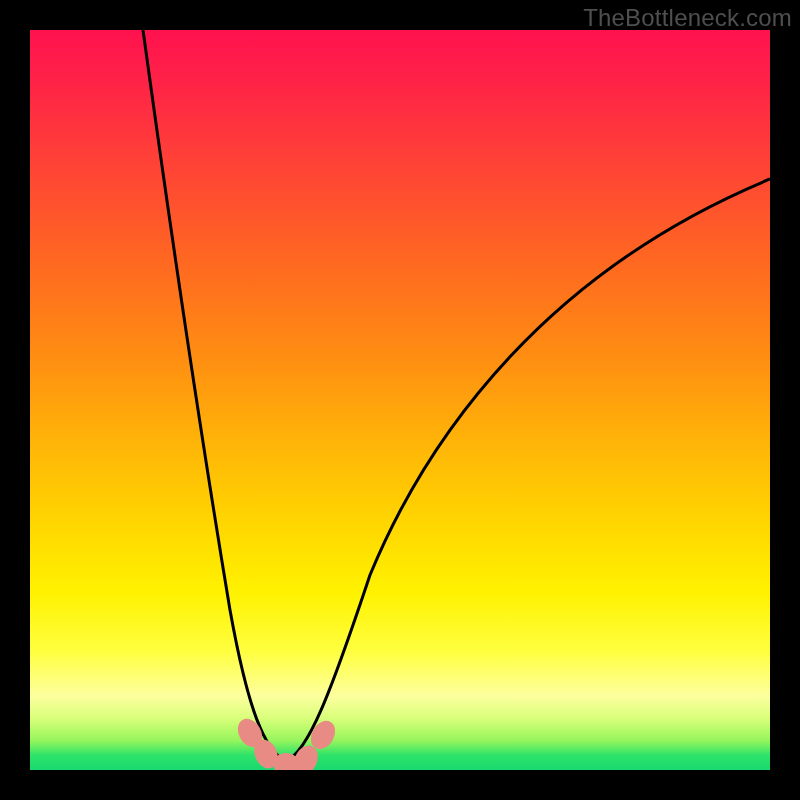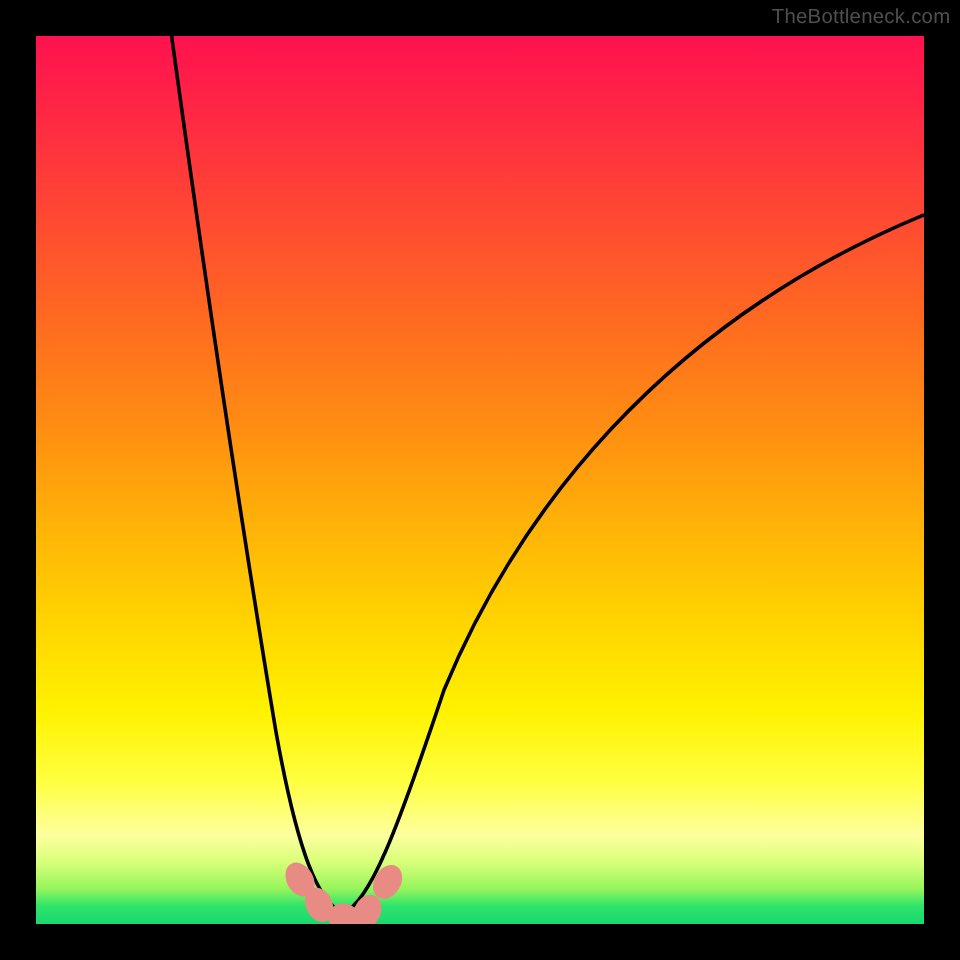--- a/index.html
+++ b/index.html
@@ -45,21 +45,21 @@
       #97f55c 96%,
       #2ee36a 98%,
       #18d96f 100%
     );
   }
   .watermark {
     position: absolute;
     top: 4px;
     right: 8px;
     color: #4f4f4f;
-    font-size: 17px;
+    font-size: 24px;
     font-weight: 400;
     letter-spacing: 0.2px;
     user-select: none;
   }
   svg.curve {
     position: absolute;
     top: 0; left: 0;
     width: 100%; height: 100%;
   }
   .marker {

